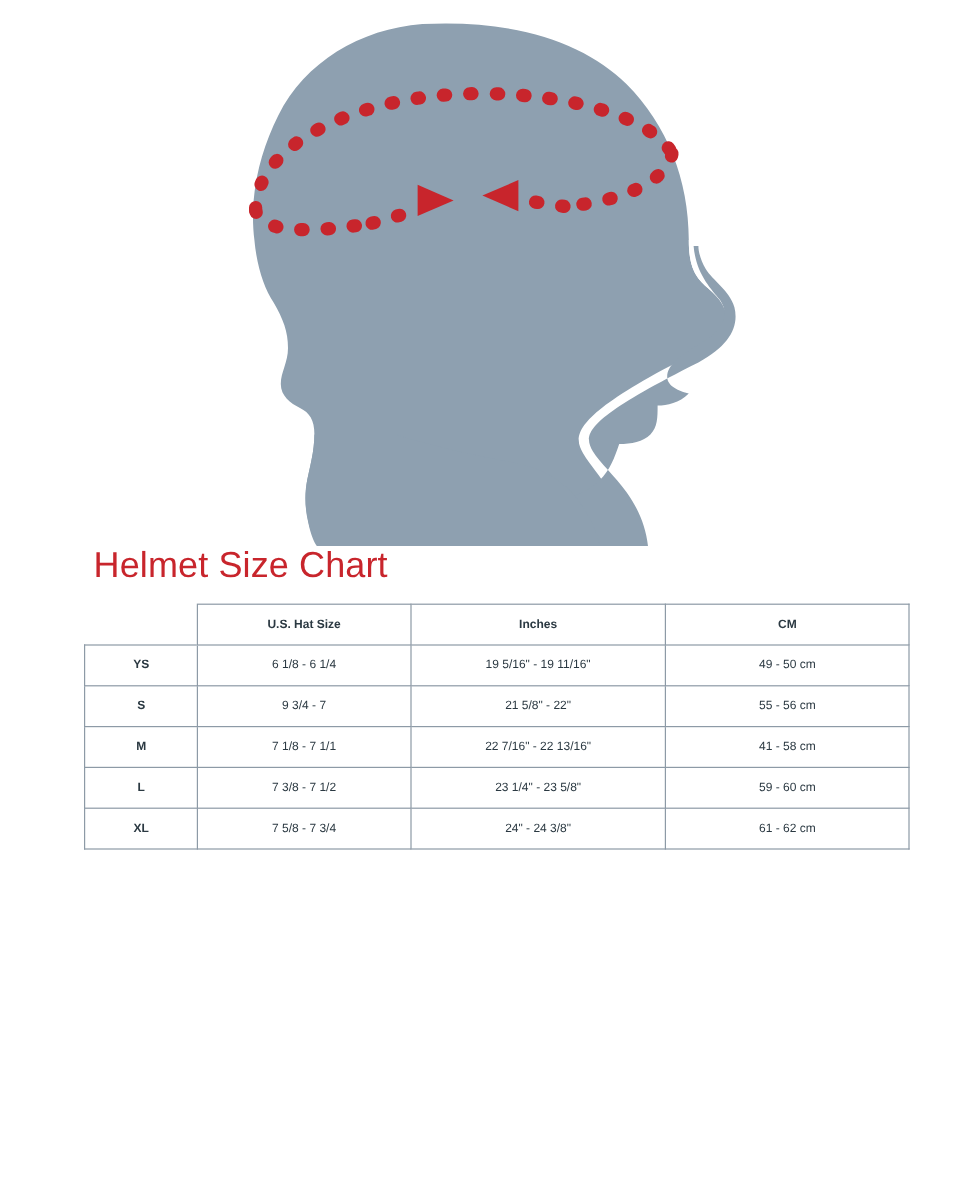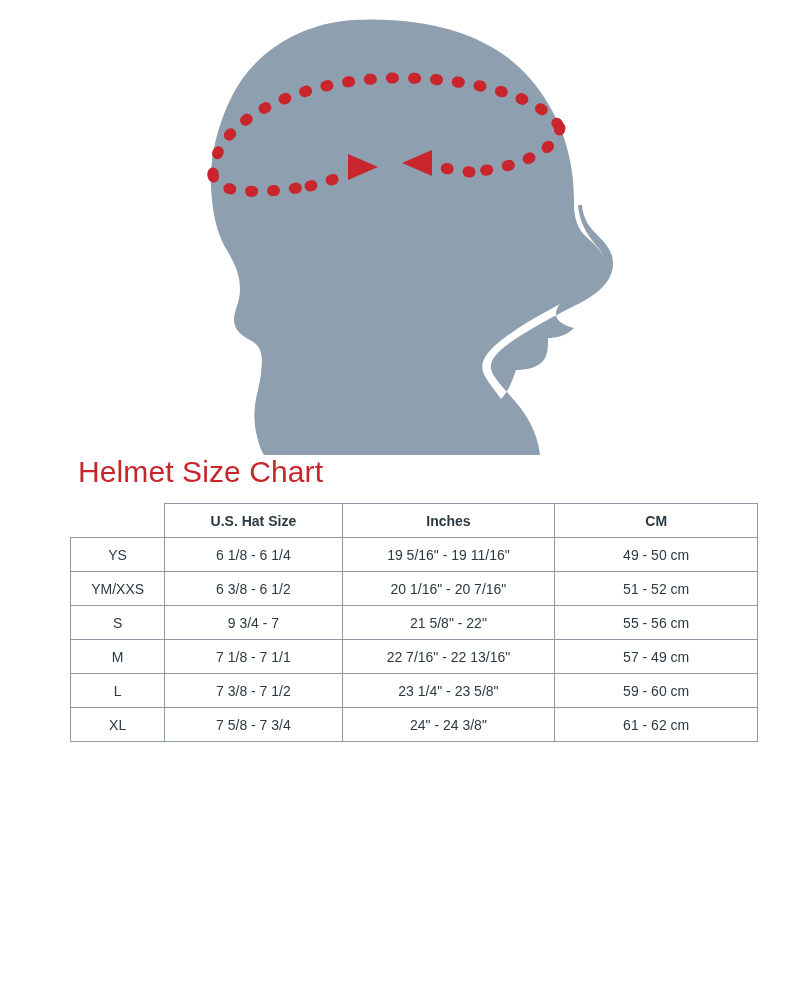--- a/index.html
+++ b/index.html
@@ -45,21 +45,21 @@
     border-collapse: collapse;
     width: 688px;
     margin-left: 0;
     table-layout: fixed;
   }
 
   table.size-table td, table.size-table th {
     border: 1px solid #8d9aa6;
     height: 33px;
     padding: 0 4px;
-    font-size: 14px;
+    font-size: 10px;
     text-align: center;
     vertical-align: middle;
     color: #2b3942;
     background: #ffffff;
   }
 
   
   col.c-label { width: 93px; }
   col.c-hat   { width: 175px; }
   col.c-in    { width: 210px; }
@@ -73,21 +73,21 @@
   thead th.blank-head {
     border-left: none;
     border-top: none;
     border-bottom: none;
     background: #ffffff;
   }
 
   td.size-label {
     background: #c0242b;
     color: #ffffff;
-    font-weight: normal;
+    font-weight: bold;
     font-size: 15.5px;
     border-color: #ffffff;
   }
 </style>
 </head>
 <body>
 
 <div class="illustration">
   <svg width="800" height="455" viewBox="0 0 800 455" xmlns="http://www.w3.org/2000/svg">
 
@@ -187,36 +187,30 @@
       </tr>
     </thead>
     <tbody>
       <tr>
         <td class="size-label">YS</td>
         <td>6 1/8 - 6 1/4</td>
         <td>19 5/16" - 19 11/16"</td>
         <td>49 - 50 cm</td>
       </tr>
       <tr>
-        <td class="size-label">YM/XXS</td>
-        <td>6 3/8 - 6 1/2</td>
-        <td>20 1/16" - 20 7/16"</td>
-        <td>51 - 52 cm</td>
-      </tr>
-      <tr>
         <td class="size-label">S</td>
         <td>9 3/4 - 7</td>
         <td>21 5/8" - 22"</td>
         <td>55 - 56 cm</td>
       </tr>
       <tr>
         <td class="size-label">M</td>
         <td>7 1/8 - 7 1/1</td>
         <td>22 7/16" - 22 13/16"</td>
-        <td>57 - 49 cm</td>
+        <td>41 - 58 cm</td>
       </tr>
       <tr>
         <td class="size-label">L</td>
         <td>7 3/8 - 7 1/2</td>
         <td>23 1/4" - 23 5/8"</td>
         <td>59 - 60 cm</td>
       </tr>
       <tr>
         <td class="size-label">XL</td>
         <td>7 5/8 - 7 3/4</td>

